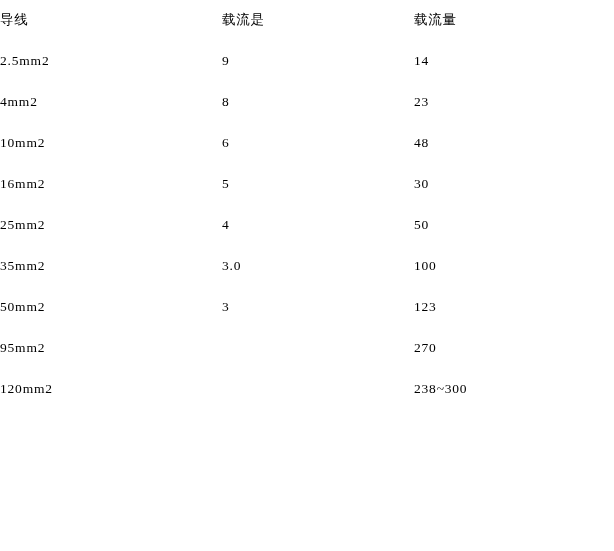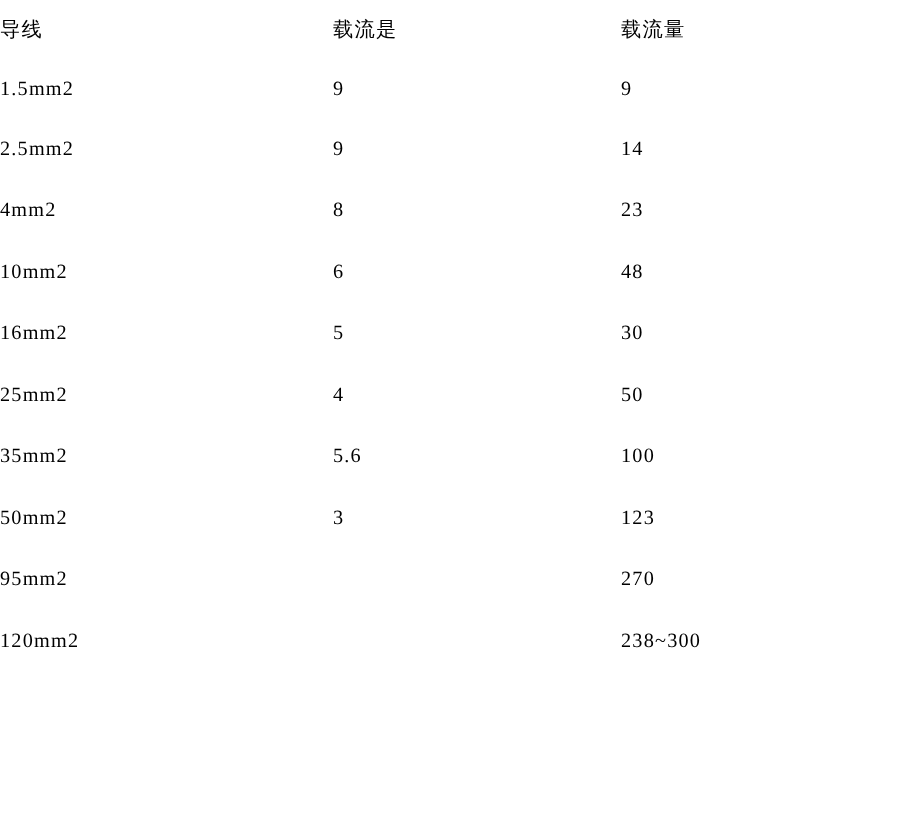--- a/index.html
+++ b/index.html
@@ -73,31 +73,20 @@
             <span class="cell-inner">导线</span>
           </td>
         <td class="col1">
             <span class="cell-inner">载流是</span>
           </td>
         <td class="col2">
             <span class="cell-inner">载流量</span>
           </td>
       </tr>
 
-      <tr class="row-1">
-        <td class="col0">
-            <span class="cell-inner">1.5mm2</span>
-          </td>
-        <td class="col1">
-            <span class="cell-inner">9</span>
-          </td>
-        <td class="col2">
-            <span class="cell-inner">9</span>
-          </td>
-      </tr>
       <tr>
         <td class="col0">
             <span class="cell-inner">2.5mm2</span>
           </td>
         <td class="col1">
             <span class="cell-inner">9</span>
           </td>
         <td class="col2">
             <span class="cell-inner">14</span>
           </td>
@@ -144,21 +133,21 @@
           </td>
         <td class="col2">
             <span class="cell-inner">50</span>
           </td>
       </tr>
       <tr>
         <td class="col0">
             <span class="cell-inner">35mm2</span>
           </td>
         <td class="col1">
-            <span class="cell-inner">5.6</span>
+            <span class="cell-inner">3.0</span>
           </td>
         <td class="col2">
             <span class="cell-inner">100</span>
           </td>
       </tr>
       <tr>
         <td class="col0">
             <span class="cell-inner">50mm2</span>
           </td>
         <td class="col1">

